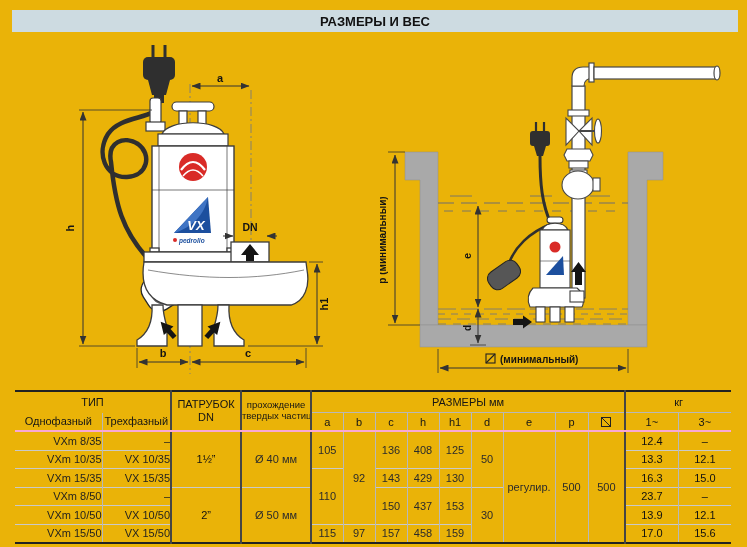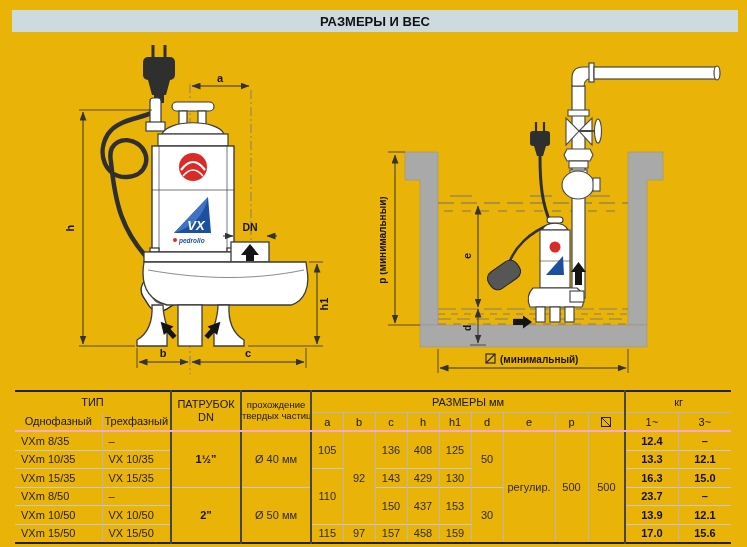--- a/index.html
+++ b/index.html
@@ -23,22 +23,22 @@
   thead tr.hr2 th{height:17px;}
   thead th{color:#151515;}
   thead .grp{font-weight:bold;}
   thead .sub{font-weight:normal;font-size:11px;}
   thead .hsplit{border-bottom:1px solid #b8b8b8;}
   thead .twoline{font-weight:bold;line-height:1.15;}
   thead .small{font-size:9.5px;}
   thead tr.hr2 th, thead th[rowspan]{border-bottom:2px solid #f9a8d4;}
   tbody td{height:17.5px;color:#2b2b2b;border-top:1px solid #c9c9c9;}
   tbody tr:first-child td{border-top:none;}
-  tbody td.l{text-align:left;padding-left:6px;color:#1f1f1f;margin-left:28px;}
-  tbody td.b{font-weight:bold;color:#111;}
+  tbody td.l{text-align:right;padding-left:6px;color:#1f1f1f;margin-left:28px;}
+  tbody td.b{font-weight:normal;color:#111;}
   .sq-diag{display:inline-block;width:8px;height:8px;border:1px solid #222;vertical-align:-1px;
         background:linear-gradient(to top right,transparent 44%,#222 44%,#222 56%,transparent 56%);}
 </style>
 </head>
 <body>
 
 <div class="page">
 
   <div class="title-bar">
     <span>РАЗМЕРЫ И ВЕС</span>

